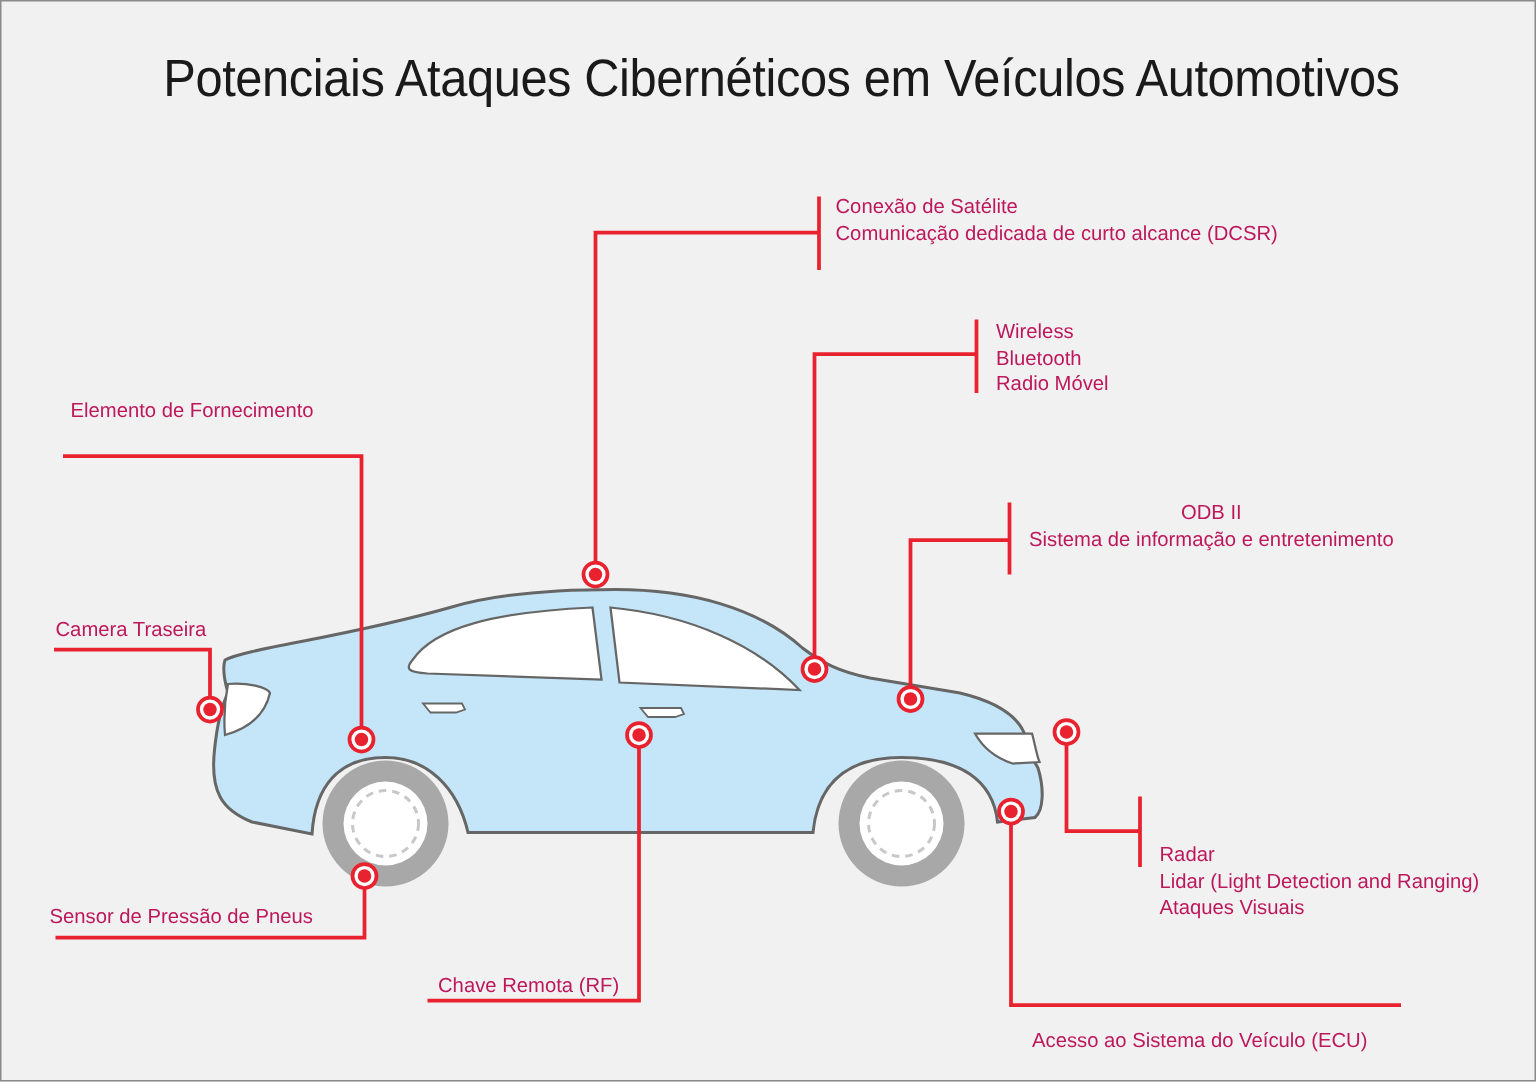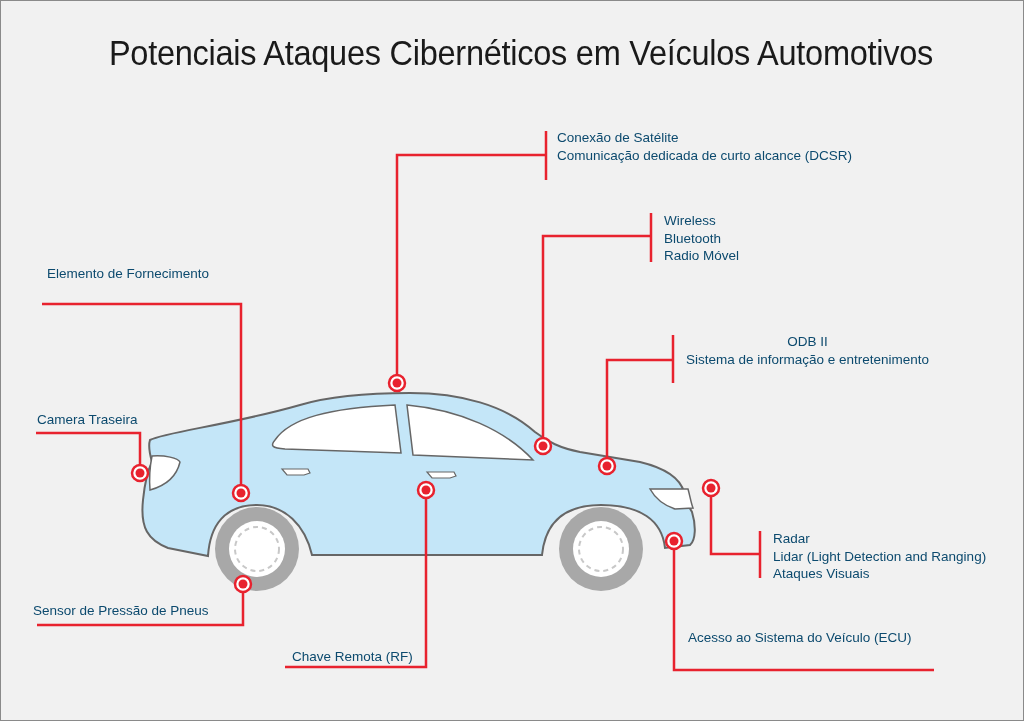--- a/index.html
+++ b/index.html
@@ -18,21 +18,21 @@
     position: absolute; left: 0; top: 33px; width: 1042px;
     text-align: center;
     font-size: 35px; color: #1a1a1a;
     letter-spacing: -0.3px;
     transform: scaleX(0.93); transform-origin: center;
     white-space: nowrap;
   }
   svg.diagram { position: absolute; left: 0; top: 0; }
   .label {
     position: absolute;
-    font-size: 13.5px; line-height: 17.5px; color: #0c4a6e;
+    font-size: 13.5px; line-height: 17.5px; color: #be185d;
     white-space: nowrap;
   }
   .label div { margin: 0; }
 </style>
 </head>
 <body>
 
 <div class="frame"></div>
 
 <div class="title">Potenciais Ataques Cibernéticos em Veículos Automotivos</div>
@@ -170,21 +170,21 @@
 </div>
 
 <div class="label" style="left:33px; top:602px;text-align:center;">
   <div>Sensor de Pressão de Pneus</div>
 </div>
 
 <div class="label" style="left:292px; top:648px;">
   <div>Chave Remota (RF)</div>
 </div>
 
-<div class="label" style="left:688px; top:629px;">
+<div class="label" style="left:688px; top:685px;">
   <div>Acesso ao Sistema do Veículo (ECU)</div>
 </div>
 
-<div class="label" style="left:773px; top:530px;">
+<div class="label" style="left:773px; top:561px;">
   <div>Radar</div>
   <div>Lidar (Light Detection and Ranging)</div>
   <div>Ataques Visuais</div>
 </div>
 
 </body></html>

